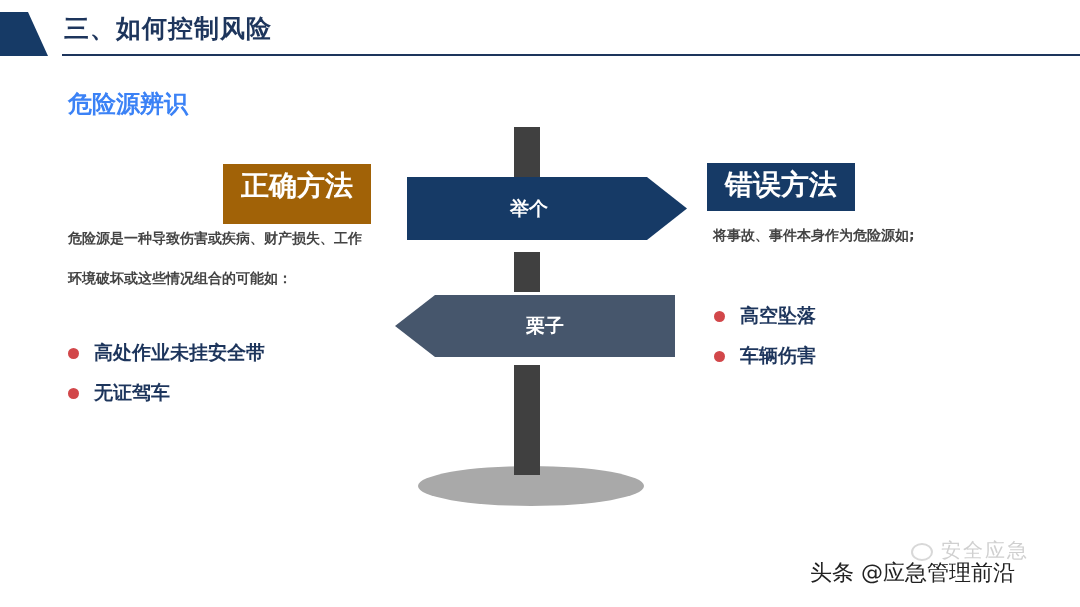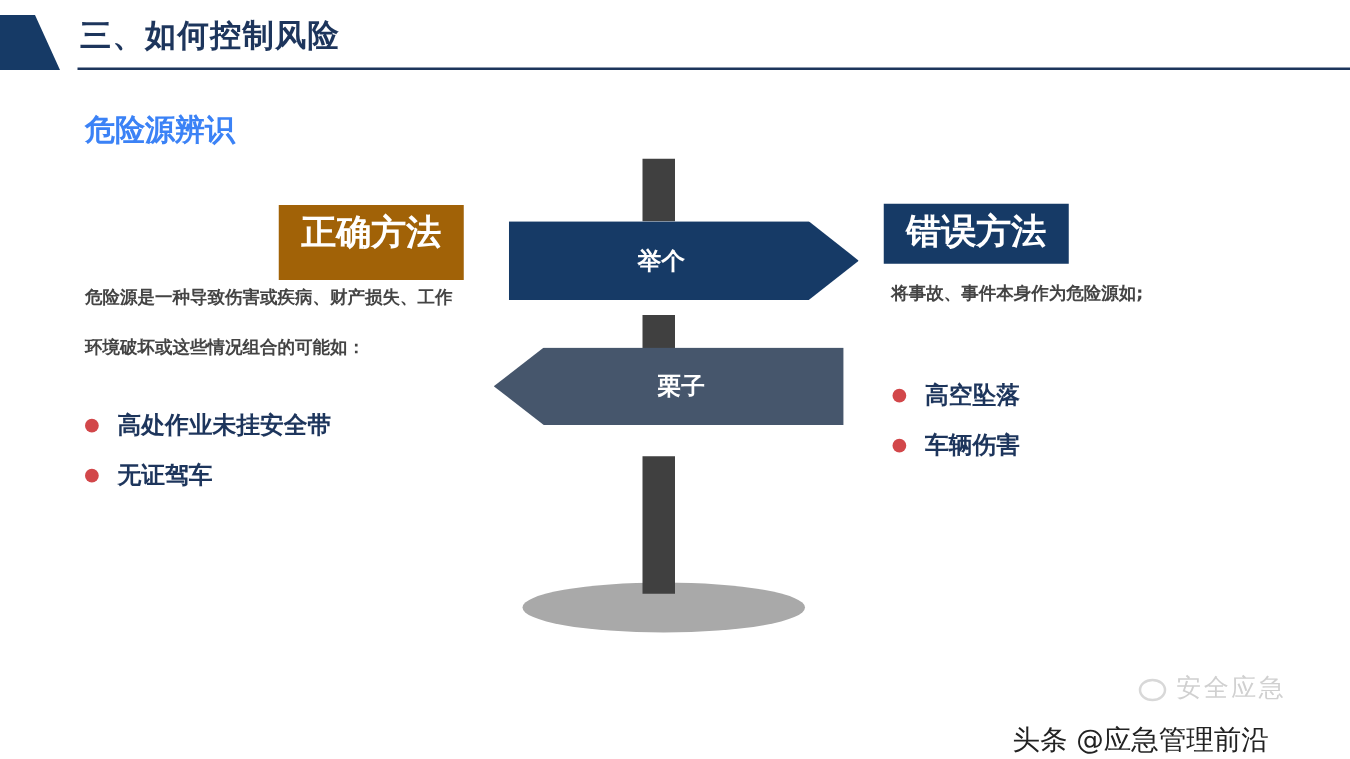--- a/index.html
+++ b/index.html
@@ -33,21 +33,21 @@
     .label-correct { left: 223px; top: 164px; width: 148px; height: 60px; background: #a16207; }
     .label-wrong { left: 707px; top: 163px; width: 148px; height: 48px; background: #163a66; }
 
     .desc {
       position: absolute; color: #444444; font-weight: bold; font-size: 14px;
     }
     .desc-left { left: 68px; top: 218px; width: 300px; line-height: 40px; }
     .desc-right { left: 713px; top: 220px; width: 340px; line-height: 30px; }
 
     .bullets { position: absolute; list-style: none; }
-    .bullets-left { left: 68px; top: 320px; }
+    .bullets-left { left: 68px; top: 333px; }
     .bullets-right { left: 714px; top: 296px; }
     .bullet {
       display: flex; align-items: center; height: 40px;
       font-size: 19px; font-weight: bold; color: #1d355c;
     }
     .bullet .dot {
       width: 11px; height: 11px; border-radius: 50%; background: #d2474a;
       margin-right: 15px; flex: 0 0 11px;
     }
 
@@ -66,37 +66,36 @@
     .sign {
       position: absolute; color: #ffffff; font-weight: bold; font-size: 19px;
       display: flex; align-items: center; justify-content: center;
     }
     .sign-right {
       left: 407px; top: 177px; width: 280px; height: 63px; background: #163a66;
       clip-path: polygon(0 0, 240px 0, 100% 50%, 240px 100%, 0 100%);
       padding-right: 36px;
     }
     .sign-left {
-      left: 395px; top: 278px; width: 280px; height: 62px; background: #46566c;
+      left: 395px; top: 295px; width: 280px; height: 62px; background: #46566c;
       clip-path: polygon(40px 0, 100% 0, 100% 100%, 40px 100%, 0 50%);
       padding-left: 20px;
     }
 
     .watermark-faint {
       position: absolute; left: 911px; top: 537px; font-size: 20px; color: #d0d0d0;
       letter-spacing: 2px;
     }
     .watermark-faint .wechat {
       display: inline-block; width: 22px; height: 18px; border: 2px solid #d8d8d8;
       border-radius: 50%; margin-right: 8px; vertical-align: middle;
     }
     .watermark {
       position: absolute; left: 810px; top: 558px; font-size: 22px; color: #222222;
       text-shadow: 1px 1px 0 #ffffff, -1px -1px 0 #ffffff;
-      margin-top: 19px;
     }
   </style>
 </head>
 <body>
 
 <div class="corner-tab"></div>
 <div class="page-title">三、如何控制风险</div>
 <div class="title-rule"></div>
 
 <div class="section-heading">危险源辨识</div>

